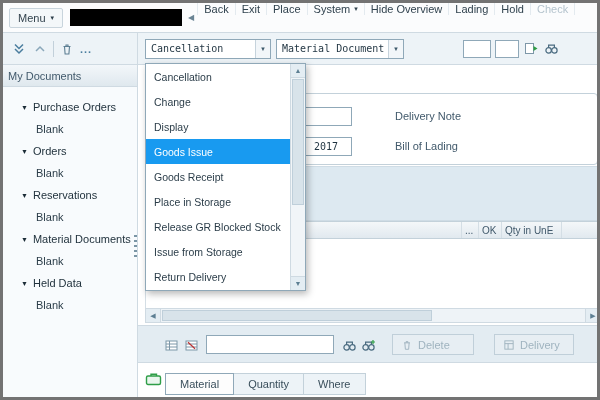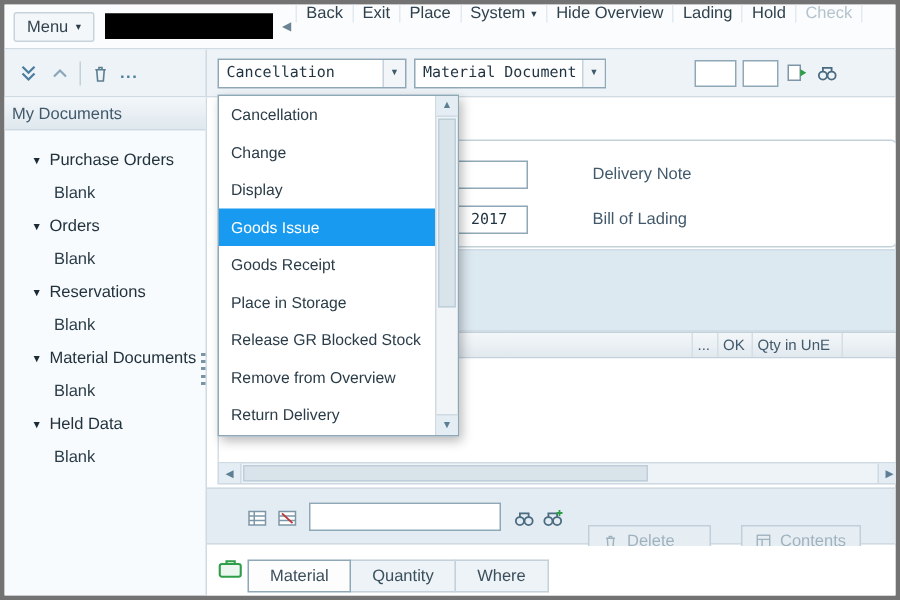--- a/index.html
+++ b/index.html
@@ -107,21 +107,21 @@
   .hs-track { flex:1; position:relative; }
   .hs-thumb { position:absolute; left:1px; top:1px; height:11px; width:270px; background:#d8e3ea; border:1px solid #bfcfda; }
   
   .bottom-bar {
     position:absolute; left:0; top:260px; width:100%; height:38px;
     background:#e3ecf2; border-top:1px solid #cfdae2; border-bottom:1px solid #cfdae2;
   }
   .bb-ic { position:absolute; width:18px; height:18px; top:10px; display:flex; align-items:center; justify-content:center; }
   .bb-input { position:absolute; left:68px; top:9px; width:128px; height:19px; border:1px solid #8fa8b8; background:#fff; font-size:10px; padding:0 3px; }
   .bb-btn {
-    position:absolute; top:24px; height:21px; display:flex; align-items:center; gap:5px;
+    position:absolute; top:8px; height:21px; display:flex; align-items:center; gap:5px;
     background:#e7eef3; border:1px solid #c0cfd9; color:#9fb3bf; padding:0 8px;
   }
   .bb-btn.delete { left:254px; width:82px; }
   .bb-btn.contents { left:356px; width:80px; }
   
   .tabs-area { position:absolute; left:0; top:299px; width:100%; bottom:0; background:#fff; }
   .detail-ic { position:absolute; left:7px; top:7px; }
   .tabs-row { position:absolute; left:28px; top:9px; display:flex; }
   .tab {
     height:22px; display:flex; align-items:center; justify-content:center;
@@ -372,21 +372,21 @@
         <svg width="12" height="12" viewBox="0 0 14 14">
             <path d="M3.5 4.5h7M6 4.5V3h2v1.5M4.5 4.5l.6 7.5h3.8l.6-7.5" fill="none" stroke="#9fb3bf" stroke-width="1.1"></path>
           </svg>
         <span>Delete</span>
       </div>
       <div class="bb-btn contents">
         <svg width="12" height="12" viewBox="0 0 13 13">
             <rect x="2" y="2" width="9" height="9" fill="none" stroke="#9fb3bf"></rect>
             <path d="M2 5h9M5.5 5v6" stroke="#9fb3bf"></path>
           </svg>
-        <span>Contents</span>
+        <span>Delivery</span>
       </div>
     </div>
 
     <div class="tabs-area">
       <span class="detail-ic">
         <svg width="18" height="16" viewBox="0 0 18 16">
             <rect x="1.5" y="5" width="14" height="8.5" rx="1.5" fill="#eaf6ee" stroke="#2f9e48" stroke-width="1.4"></rect>
             <path d="M6 5V3.2h5.5V5" fill="none" stroke="#2f9e48" stroke-width="1.4"></path>
           </svg>
       </span>
@@ -411,21 +411,21 @@
         <div class="dd-item">Display</div>
 
         <div class="dd-item selected">Goods Issue</div>
 
         <div class="dd-item">Goods Receipt</div>
 
         <div class="dd-item">Place in Storage</div>
 
         <div class="dd-item">Release GR Blocked Stock</div>
 
-        <div class="dd-item">Remove from Overview</div>
+        <div class="dd-item">Issue from Storage</div>
 
         <div class="dd-item">Return Delivery</div>
 
       </div>
     <div class="dd-scroll">
       <span class="dd-arrow up">▲</span>
       <span class="dd-thumb"></span>
       <span class="dd-arrow down">▼</span>
     </div>
   </div>

